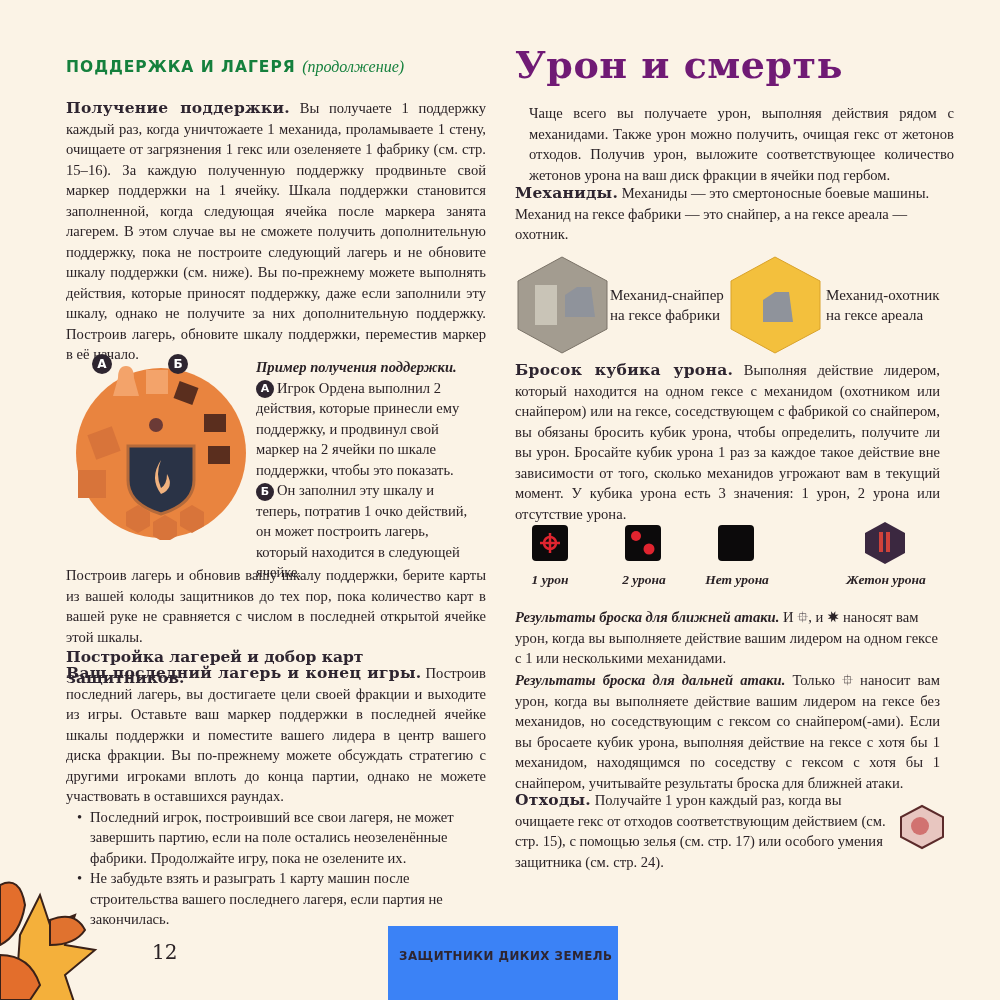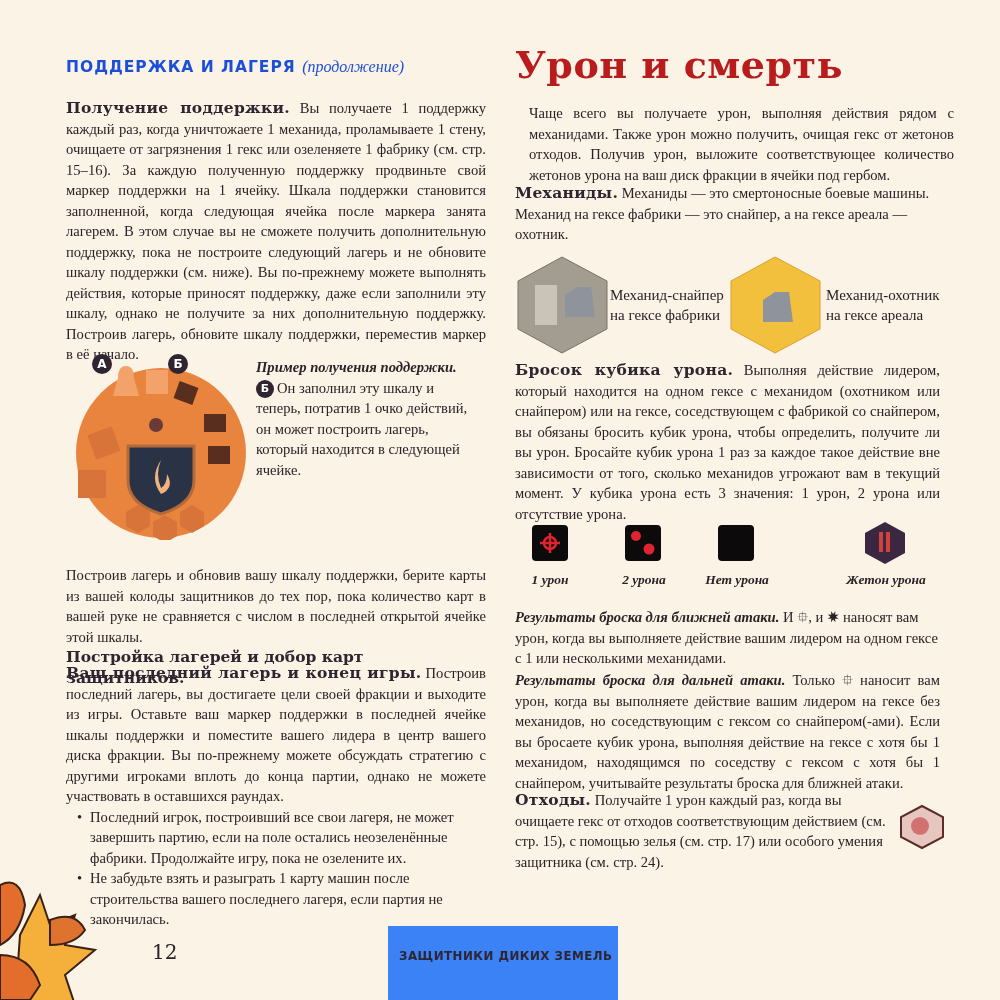--- a/index.html
+++ b/index.html
@@ -1,25 +1,25 @@
 <!DOCTYPE html>
 <html><head>
 <meta charset="utf-8">
 <style>
   html, body { margin:0; padding:0; }
   body { width:1000px; height:1000px; background:#fbf3e6; position:relative; overflow:hidden;
          font-family:"Liberation Serif","DejaVu Serif",serif; color:#2a2226; }
   p { margin:0; font-size:14.6px; line-height:20.5px; }
   .sec-caps { position:absolute; left:66px; top:58px; font-family:"DejaVu Sans",sans-serif; font-weight:bold;
-              font-size:15.5px; letter-spacing:1px; color:#1d4ed8; }
+              font-size:15.5px; letter-spacing:1px; color:#15803d; }
   .sec-caps i { font-family:"Liberation Serif",serif; font-weight:normal; letter-spacing:0; font-size:16px; }
   .h-inline { font-family:"DejaVu Serif",serif; font-weight:bold; font-size:15.5px; letter-spacing:0.3px; color:#2e2530; }
   .h-block { font-family:"DejaVu Serif",serif; font-weight:bold; font-size:15.5px; color:#2e2530; }
   .big-title { position:absolute; left:515px; top:42px; font-family:"DejaVu Serif",serif; font-weight:bold;
-               font-size:38px; color:#b91c1c; letter-spacing:0.5px; }
+               font-size:38px; color:#701a75; letter-spacing:0.5px; }
   .bi { font-weight:bold; font-style:italic; }
   .block { position:absolute; }
   ul { margin:0; padding:0; list-style:none; }
   ul li { position:relative; padding-left:24px; font-size:14.6px; line-height:20.5px; }
   ul li::before { content:"•"; position:absolute; left:11px; top:0; }
   .badge { display:inline-block; width:18px; height:18px; border-radius:50%; background:#2e2530; color:#fff;
            font-family:"DejaVu Sans",sans-serif; font-weight:bold; font-size:11px; line-height:18px; text-align:center;
            vertical-align:middle; margin-right:3px; }
   .die { position:absolute; width:36px; height:36px; background:#0c0a0b; border-radius:4px; }
   .dlabel { position:absolute; font-style:italic; font-weight:bold; font-size:13.5px; text-align:center; }
@@ -60,20 +60,21 @@
     <rect x="142" y="96" width="22" height="18" fill="#5a2e1e"></rect>
     <circle cx="36" cy="14" r="10" fill="#2e2530"></circle>
     <text x="36" y="18" font-size="12" font-weight="bold" fill="#fff" text-anchor="middle" font-family="DejaVu Sans, sans-serif">А</text>
     <circle cx="112" cy="14" r="10" fill="#2e2530"></circle>
     <text x="112" y="18" font-size="12" font-weight="bold" fill="#fff" text-anchor="middle" font-family="DejaVu Sans, sans-serif">Б</text>
   </svg>
 </div>
 
 <div class="block" style="left:256px; top:357px; width:225px;">
   <p><span class="bi">Пример получения поддержки.</span></p>
+  <p><span class="badge">А</span><span>Игрок Ордена выполнил 2 действия, которые принесли ему поддержку, и продвинул свой маркер на 2 ячейки по шкале поддержки, чтобы это показать.</span></p>
   <p><span class="badge">Б</span><span>Он заполнил эту шкалу и теперь, потратив 1 очко действий, он может построить лагерь, который находится в следующей ячейке.</span></p>
 </div>
 
 <div class="block" style="left:66px; top:565px; width:420px;">
   <p style="text-align:justify;">Построив лагерь и обновив вашу шкалу поддержки, берите карты из вашей колоды защитников до тех пор, пока количество карт в вашей руке не сравняется с числом в последней открытой ячейке этой шкалы.</p>
   <p><span class="h-block">Постройка лагерей и добор карт защитников.</span></p>
 </div>
 
 <div class="block" style="left:66px; top:663px; width:420px;">
   <p style="text-align:justify;"><span class="h-inline">Ваш последний лагерь и конец игры.</span>

